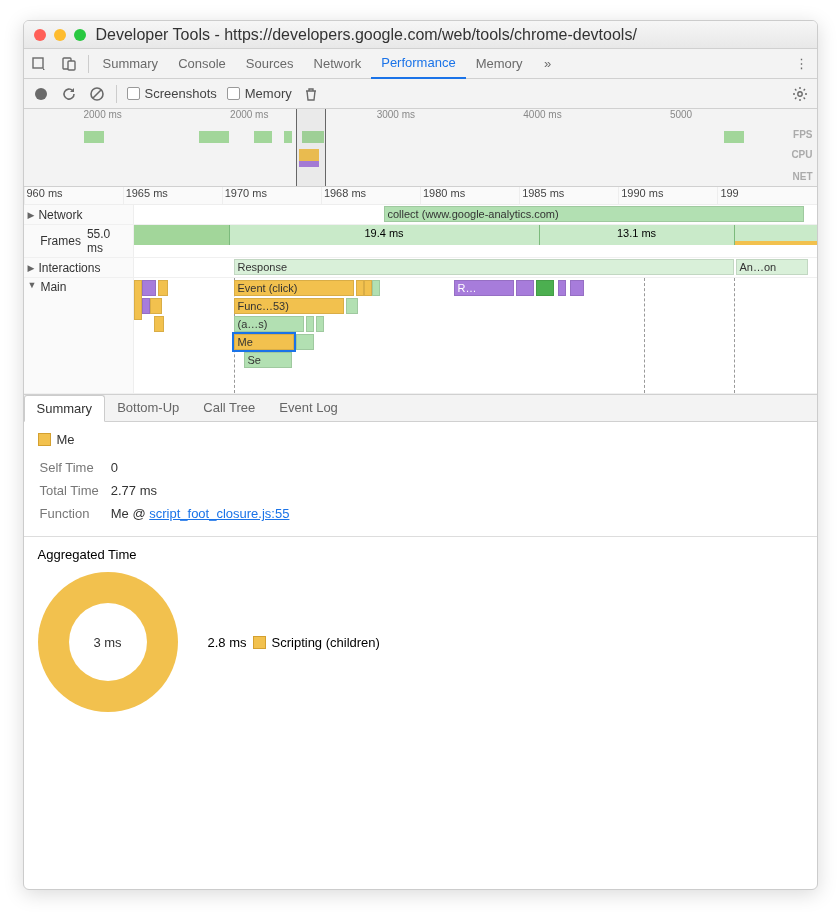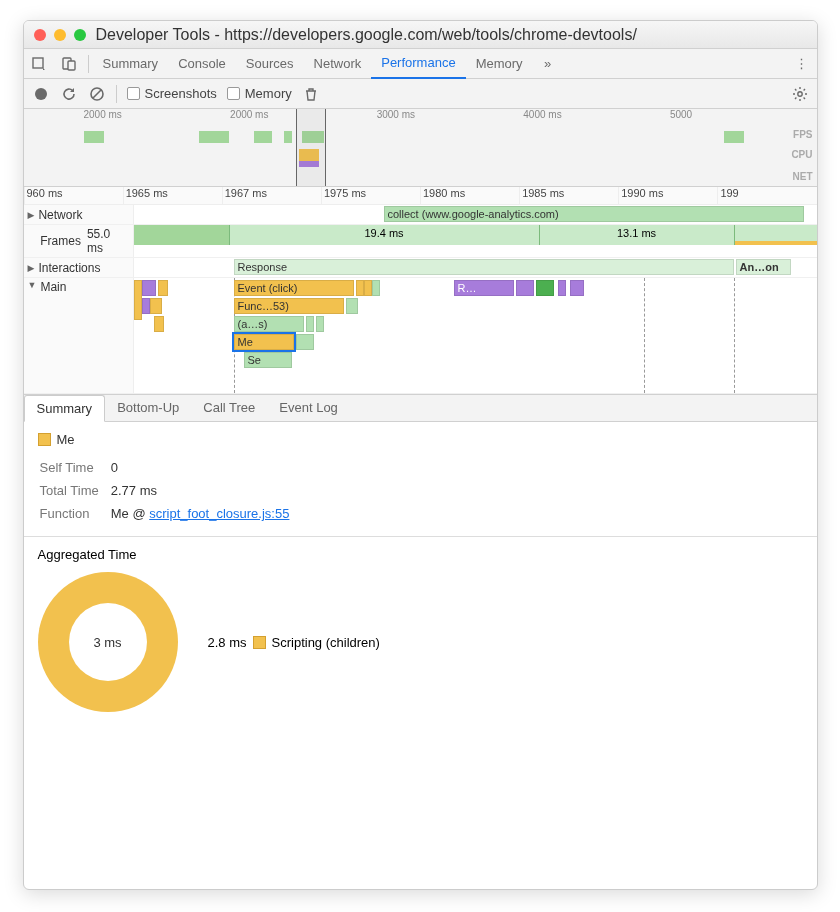--- a/index.html
+++ b/index.html
@@ -160,22 +160,22 @@
     <div class="ov-labels" style="top:20px">FPS</div>
     <div class="ov-labels" style="top:40px">CPU</div>
     <div class="ov-labels" style="top:62px">NET</div>
     <div style="position:absolute;left:272px;top:0;bottom:0;width:30px;border-left:1px solid #666;border-right:1px solid #666;background:rgba(100,100,100,0.06);"></div>
   </div>
 
   <div class="flamechart">
     <div class="ruler">
       <span>960 ms</span>
         <span>1965 ms</span>
-        <span>1967 ms</span>
-        <span>1975 ms</span>
+        <span>1970 ms</span>
+        <span>1968 ms</span>
         <span>1980 ms</span>
         <span>1985 ms</span>
         <span>1990 ms</span>
         <span>199</span>
     </div>
 
     <div class="track-row">
       <div class="track-label">
           <span class="tri">▶</span>
           <span>Network</span>
@@ -199,21 +199,21 @@
       </div>
     </div>
 
     <div class="track-row">
       <div class="track-label">
           <span class="tri">▶</span>
           <span>Interactions</span>
         </div>
       <div class="track-body">
         <div class="bar green" style="left:100px;width:500px;top:1px;background:#d9f0d9;">Response</div>
-        <div class="bar green" style="left:602px;width:55px;top:1px;background:#d9f0d9;font-weight:bold;">An…on</div>
+        <div class="bar green" style="left:602px;width:72px;top:1px;background:#d9f0d9;">An…on</div>
       </div>
     </div>
 
     <div class="track-row" style="min-height:116px;">
       <div class="track-label" style="align-items:flex-start;padding-top:2px;">
           <span class="tri">▼</span>
           <span>Main</span>
         </div>
       <div class="track-body">
         <div class="stripe" style="left:100px;"></div>

